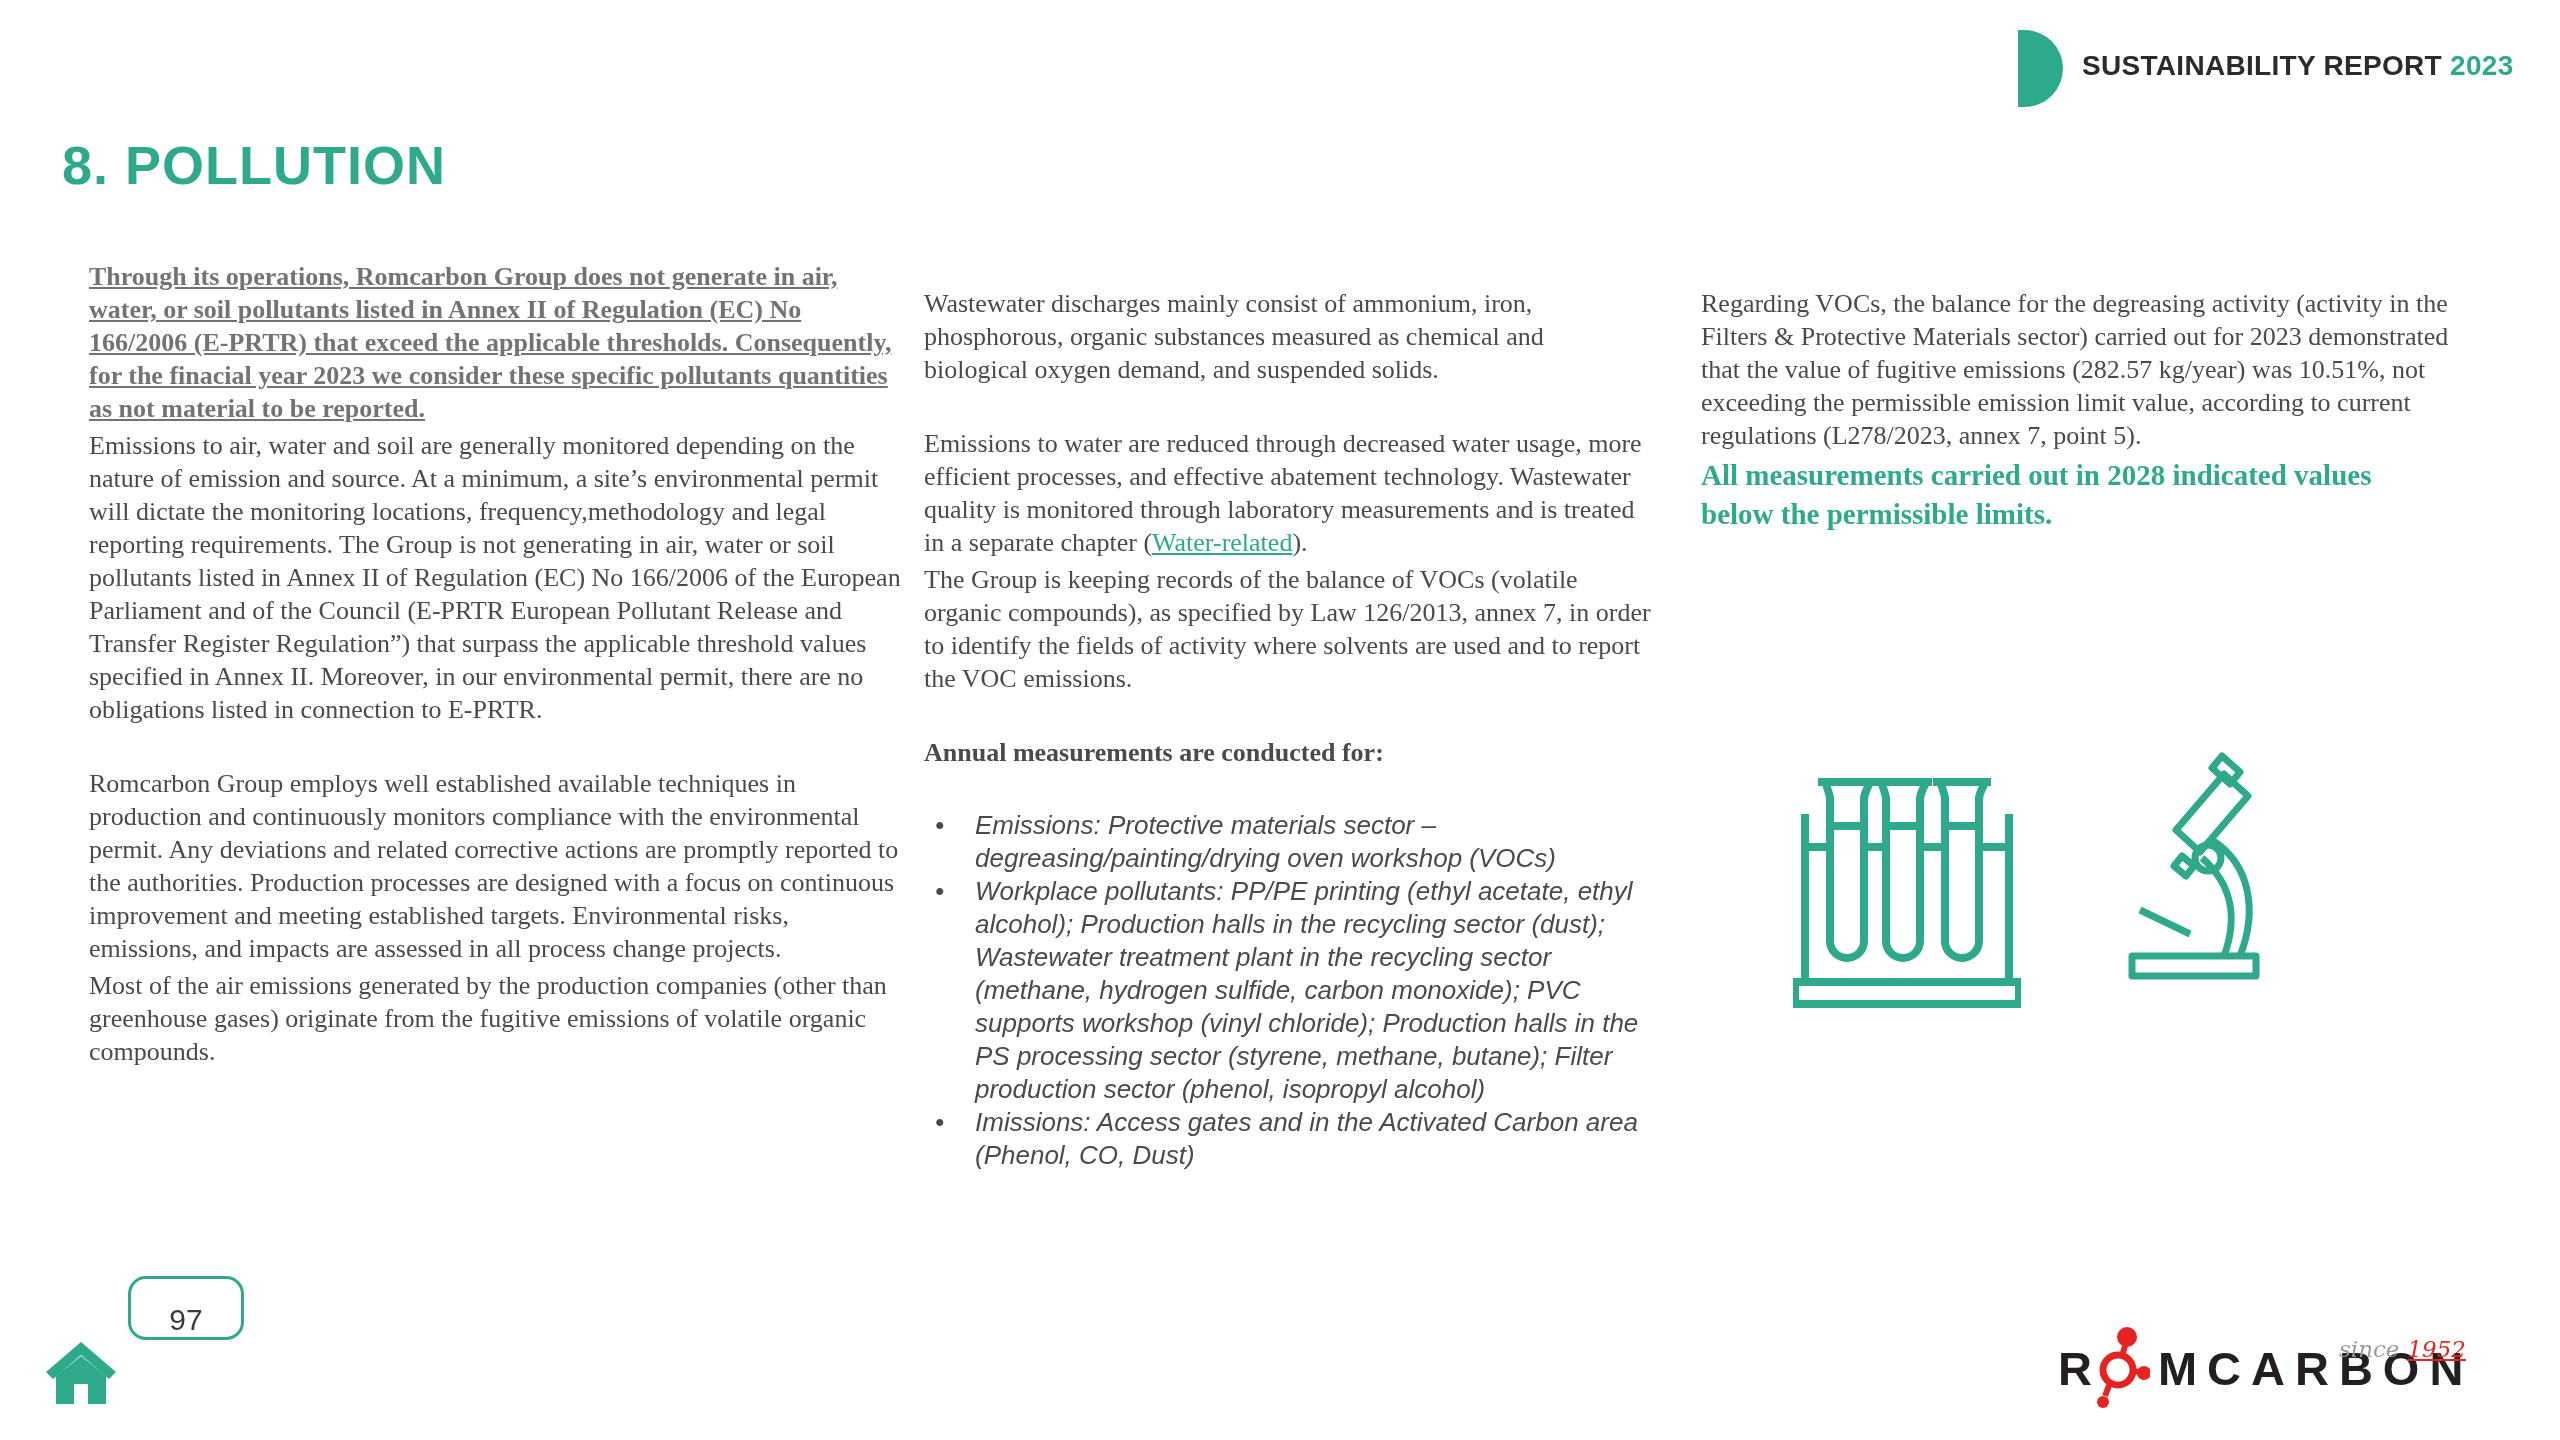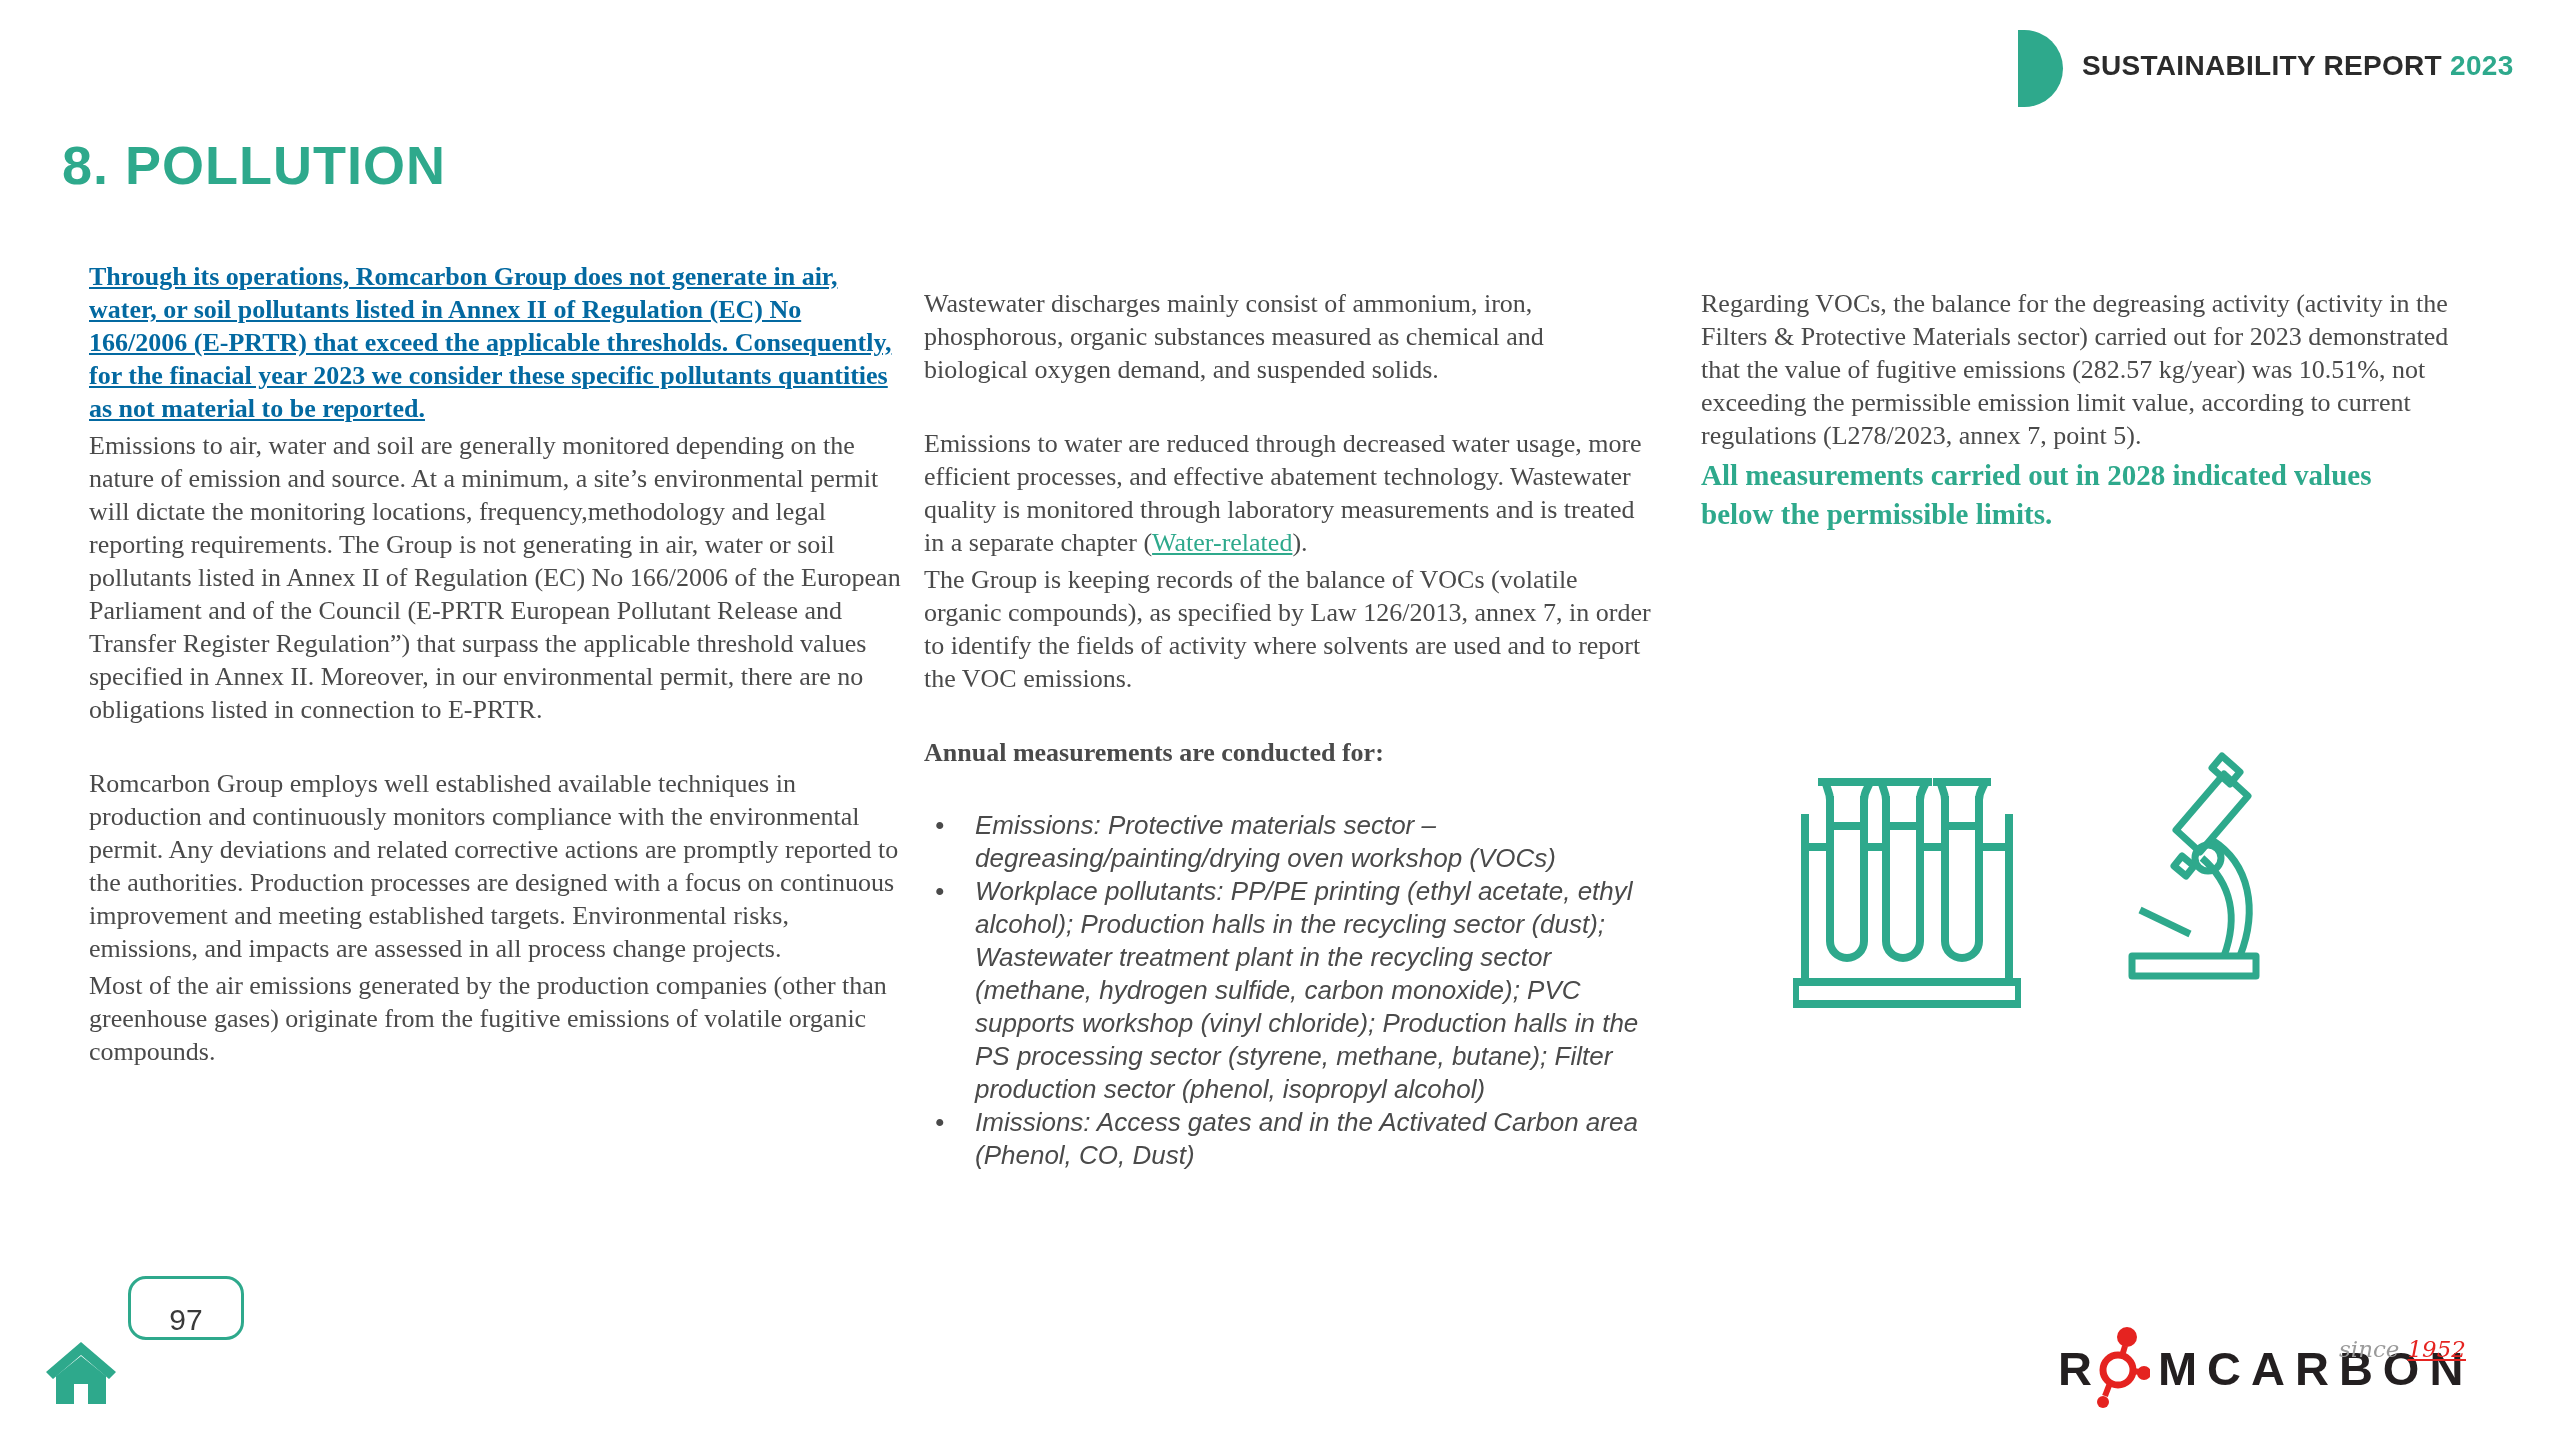--- a/index.html
+++ b/index.html
@@ -41,21 +41,21 @@
 
   .col-left  { left: 85px;  top: 256px; width: 822px; }
   .col-mid   { left: 920px; top: 283px; width: 738px; }
   .col-right { left: 1697px; top: 283px; width: 795px; }
 
   .section-heading {
     font-size: 37px; font-weight: bold; color: #7d7d7d;
     margin: 0 0 27px 0; letter-spacing: -0.2px;
   }
   .emphasis {
-    font-weight: bold; text-decoration: underline; color: #0369a1;
+    font-weight: bold; text-decoration: underline; color: #737373;
   }
   .bold-head { font-weight: bold; color: #4a4a4a; }
 
   .mid-link { color: #2ea98c; text-decoration: underline; cursor: pointer; }
 
   ul.bullets { margin: 40px 0 0 0; padding: 0; list-style: none; }
   ul.bullets li { position: relative; padding-left: 55px; margin: 0; font-style: italic; }
   ul.bullets li::before { content: "\2022"; position: absolute; left: 15px; }
 
   .highlight {

